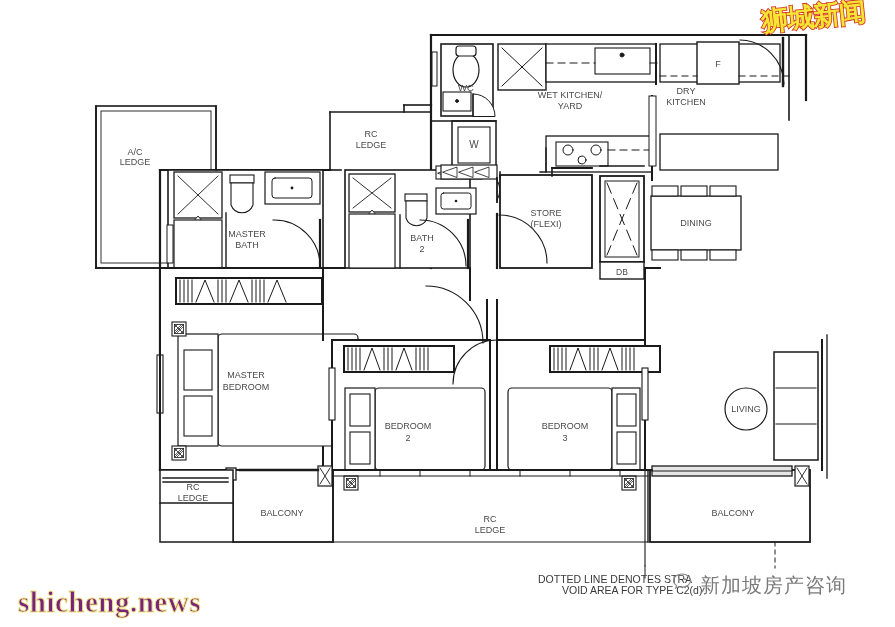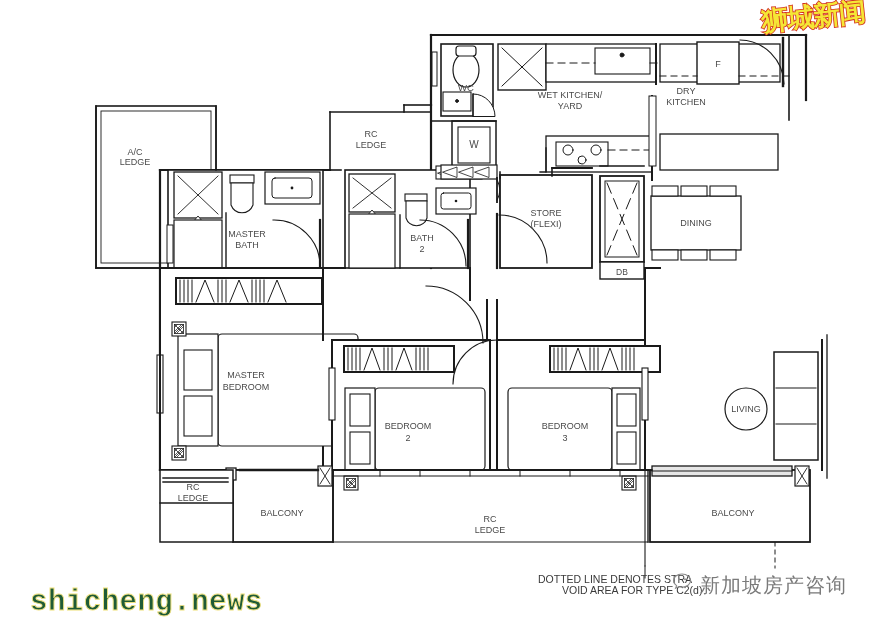--- a/index.html
+++ b/index.html
@@ -20,29 +20,28 @@
     paint-order:stroke fill;
     transform:rotate(-6deg);
     transform-origin:left top;
     white-space:nowrap;
     letter-spacing:-1px;
     text-shadow:0 0 1px #d22c1e;
     pointer-events:none;
   }
   .wm-bottom{
     position:absolute; left:18px; top:588px;
-    font-family:Liberation Mono, monospace;
+    font-family:Liberation Serif, serif;
     font-size:29px; font-weight:bold; line-height:1;
-    color:#14532d;
+    color:#701a75;
     -webkit-text-stroke:0.9px #efe07a;
     white-space:nowrap;
     letter-spacing:0.5px;
     opacity:.95;
     pointer-events:none;
-    margin-left:12px;
   }
   .wechat-brand{
     position:absolute; left:700px; top:572px;
     font-family:"DejaVu Sans", sans-serif;
     font-size:20px; color:#7a7a7a; white-space:nowrap;
     letter-spacing:1px;
     pointer-events:none;
   }
   .wechat-icon{
     position:absolute; left:672px; top:572px; width:26px;height:22px;

